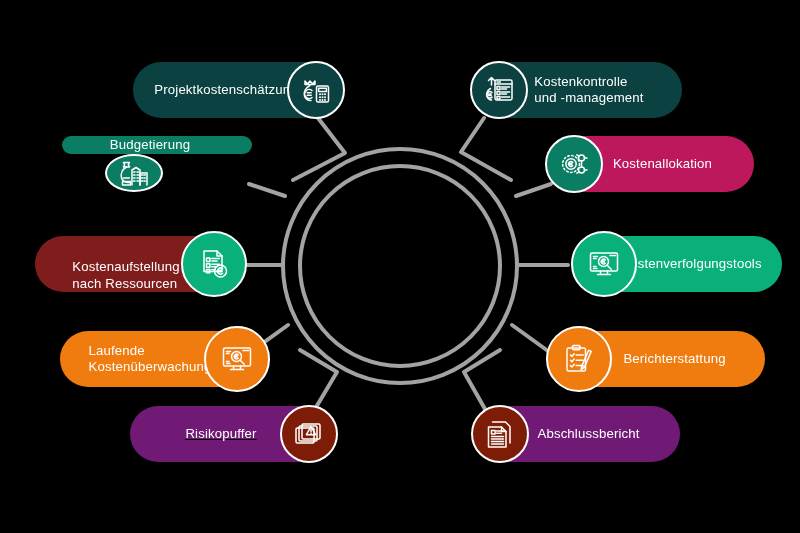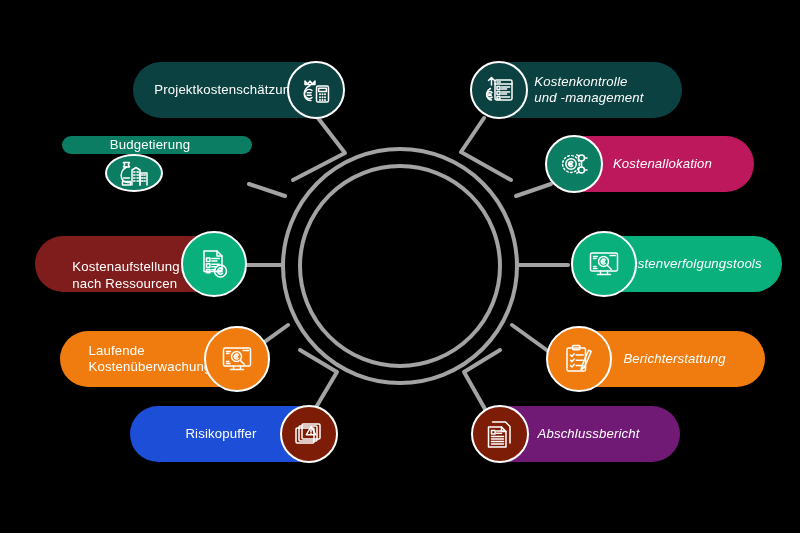--- a/index.html
+++ b/index.html
@@ -20,21 +20,21 @@
     left: 0; top: 0;
     width: 800px; height: 533px;
   }
   .node {
     position: absolute;
     height: 56px;
     display: flex;
     align-items: center;
   }
   .node.left  { flex-direction: row; }
-  .node.right { flex-direction: row-reverse; font-style: italic; }
+  .node.right { flex-direction: row-reverse; }
 
   .pill {
     height: 56px;
     border-radius: 28px;
     display: flex;
     align-items: center;
     box-sizing: border-box;
     position: relative;
   }
   .node.left .pill  { justify-content: center; padding-right: 34px; padding-left: 20px; }
@@ -169,21 +169,21 @@
     <path stroke="#fff" fill="none" stroke-width="1.5" stroke-linecap="round" stroke-linejoin="round" d="M24 9.5h1.2M26.2 9.5h1.2M28.4 9.5h1.2"></path>
     <path stroke="#fff" fill="none" stroke-width="1.5" stroke-linecap="round" stroke-linejoin="round" d="M7.5 20.5h2.5M7.5 22.5h3.5"></path>
     <circle stroke="#fff" fill="none" stroke-width="1.5" stroke-linecap="round" stroke-linejoin="round" cx="17.5" cy="15.5" r="5"></circle>
     <path stroke="#fff" fill="none" stroke-width="1.5" stroke-linecap="round" stroke-linejoin="round" d="M19.2 13.9a2.3 2.3 0 1 0 0 3.3"></path>
             <path stroke="#fff" fill="none" stroke-width="1.5" stroke-linecap="round" stroke-linejoin="round" d="M15.7 15h2.6M15.7 16.1h2.6"></path>
     <path stroke="#fff" fill="none" stroke-width="1.5" stroke-linecap="round" stroke-linejoin="round" d="M21.2 19.3l4 4"></path>
           </svg>
         </div>
       </div>
       <div class="node left" style="left: 130px; top: 406px;">
-        <div class="pill" style="width: 196px; background: #1d4ed8;">
+        <div class="pill" style="width: 196px; background: #701a75; text-decoration: underline;">
           <div class="pill-label">Risikopuffer</div>
         </div>
         <div class="icon-circle" style="background: rgb(125, 29, 8);">
           <svg width="34" height="34" viewBox="0 0 34 34">
     <rect stroke="#fff" fill="none" stroke-width="1.5" stroke-linecap="round" stroke-linejoin="round" x="4" y="11" width="18" height="15" rx="1.2"></rect>
     <rect stroke="#fff" fill="none" stroke-width="1.5" stroke-linecap="round" stroke-linejoin="round" x="7" y="9" width="18" height="15" rx="1.2"></rect>
     <rect stroke="#fff" fill="none" stroke-width="1.5" stroke-linecap="round" stroke-linejoin="round" x="10" y="7" width="18" height="15" rx="1.2"></rect>
     <path stroke="#fff" fill="none" stroke-width="1.5" stroke-linecap="round" stroke-linejoin="round" d="M19 9.5l4.6 8.2h-9.2z"></path>
             <path stroke="#fff" fill="none" stroke-width="1.5" stroke-linecap="round" stroke-linejoin="round" d="M19 12.3v2.8M19 16.6v0.6"></path>
           </svg>

